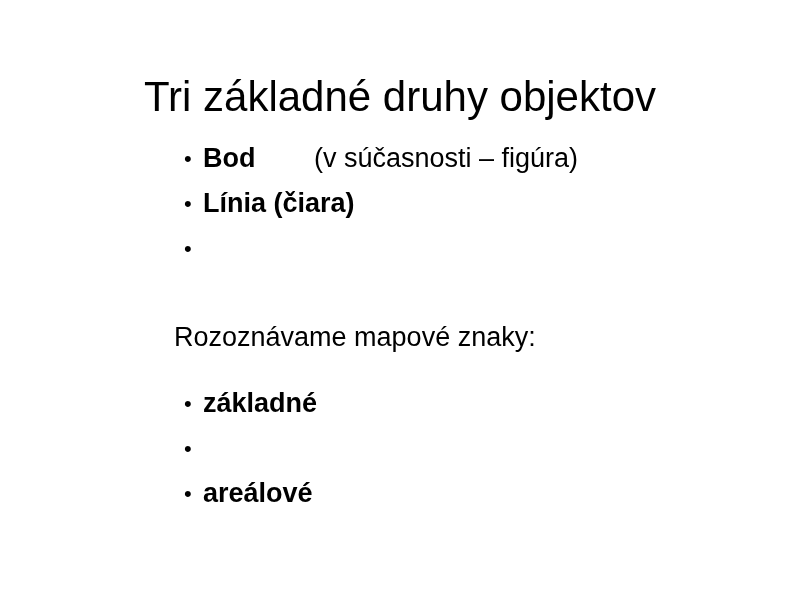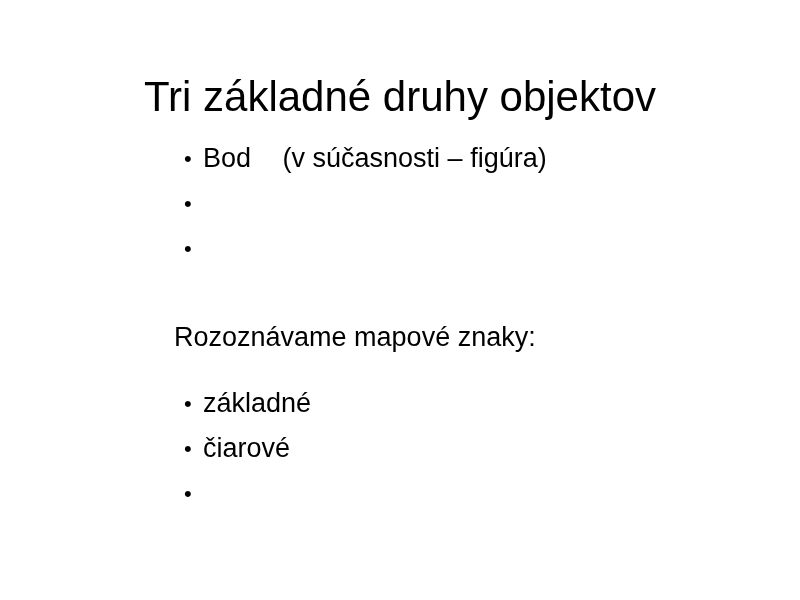--- a/index.html
+++ b/index.html
@@ -68,26 +68,27 @@
     position: absolute;
     left: 17px;
     top: 0;
     line-height: 45px;
     font-size: 22px;
     color: #000000;
   }
 
   .bullet-item .bullet-text {
     display: inline;
+    font-weight: bold;
   }
 
   
   .bullet-item .bullet-aside {
     display: inline-block;
-    margin-left: 24px;
+    margin-left: 51px;
   }
 
   
   .group-two {
     position: absolute;
     left: 0;
     top: 315px;
     width: 800px;
   }
 
@@ -116,20 +117,21 @@
     <ul class="bullet-list">
 
       <li class="bullet-item">
         <span class="bullet-marker">•</span>
         <span class="bullet-text">Bod</span>
         <span class="bullet-aside">(v súčasnosti – figúra)</span>
       </li>
 
       <li class="bullet-item">
         <span class="bullet-marker">•</span>
+        <span class="bullet-text">Línia (čiara)</span>
       </li>
 
       <li class="bullet-item">
         <span class="bullet-marker">•</span>
       </li>
 
     </ul>
   </div>
 
   <div class="group-two indent-left">
@@ -138,23 +140,23 @@
 
     <ul class="bullet-list">
 
       <li class="bullet-item">
         <span class="bullet-marker">•</span>
         <span class="bullet-text">základné</span>
       </li>
 
       <li class="bullet-item">
         <span class="bullet-marker">•</span>
-        <span class="bullet-text">čiarové</span>
       </li>
 
       <li class="bullet-item">
         <span class="bullet-marker">•</span>
+        <span class="bullet-text">areálové</span>
       </li>
 
     </ul>
   </div>
 
 </div>
 
 </body></html>

